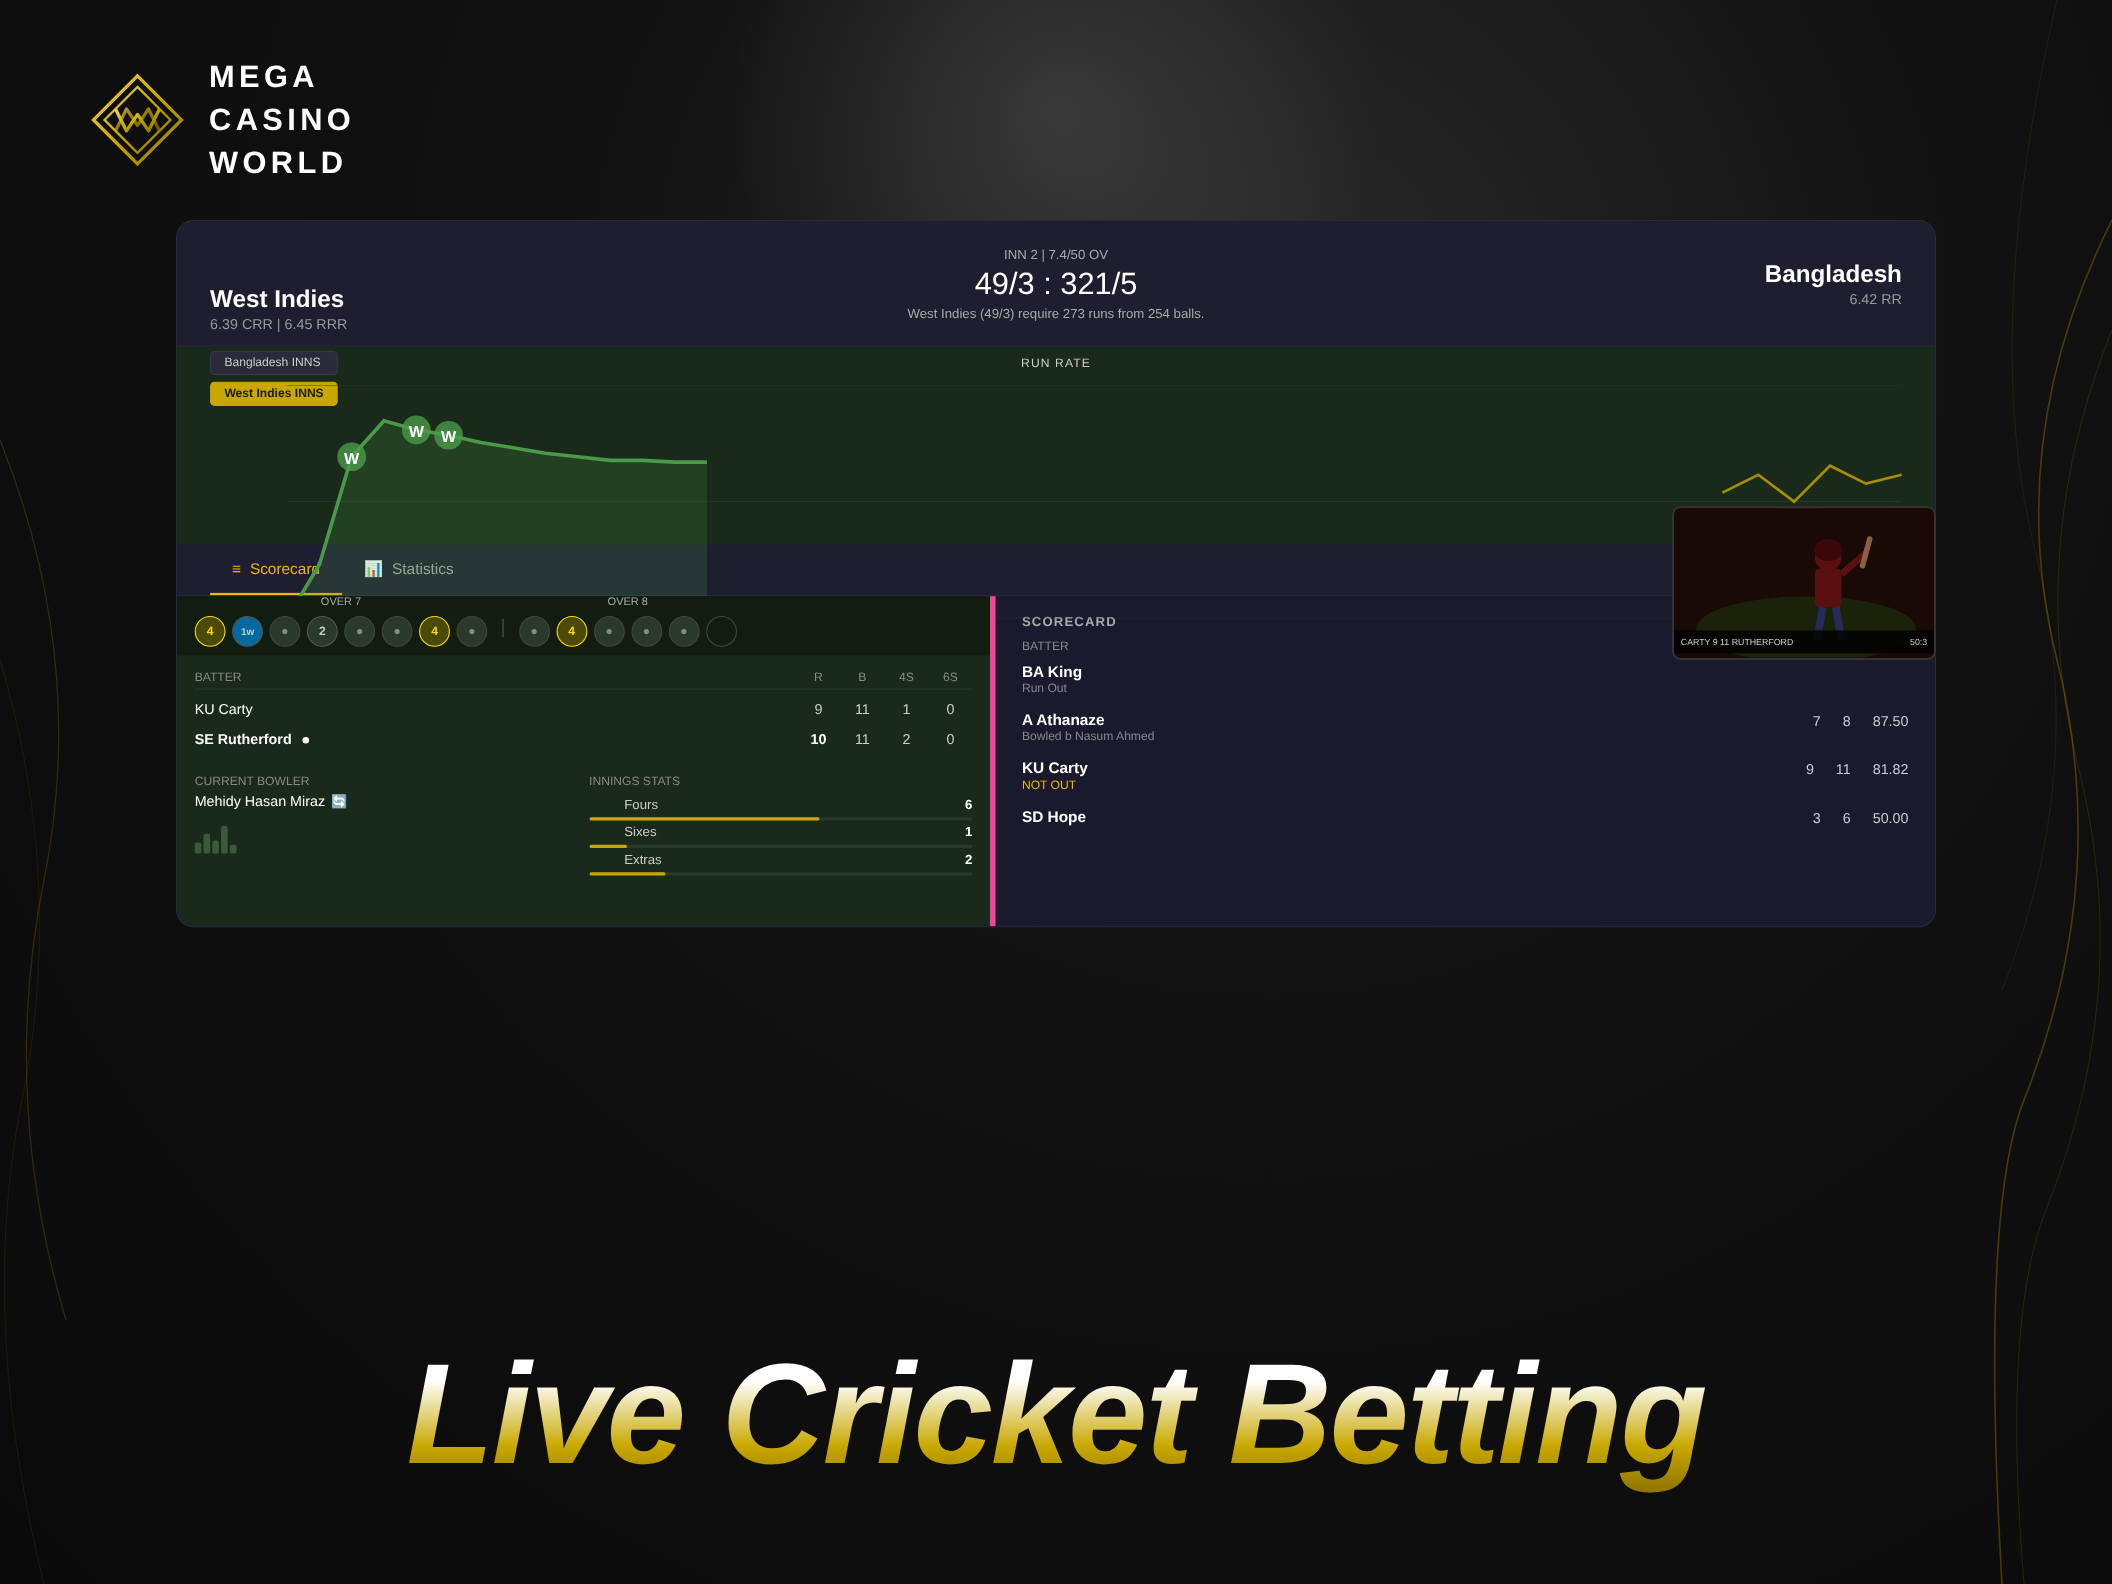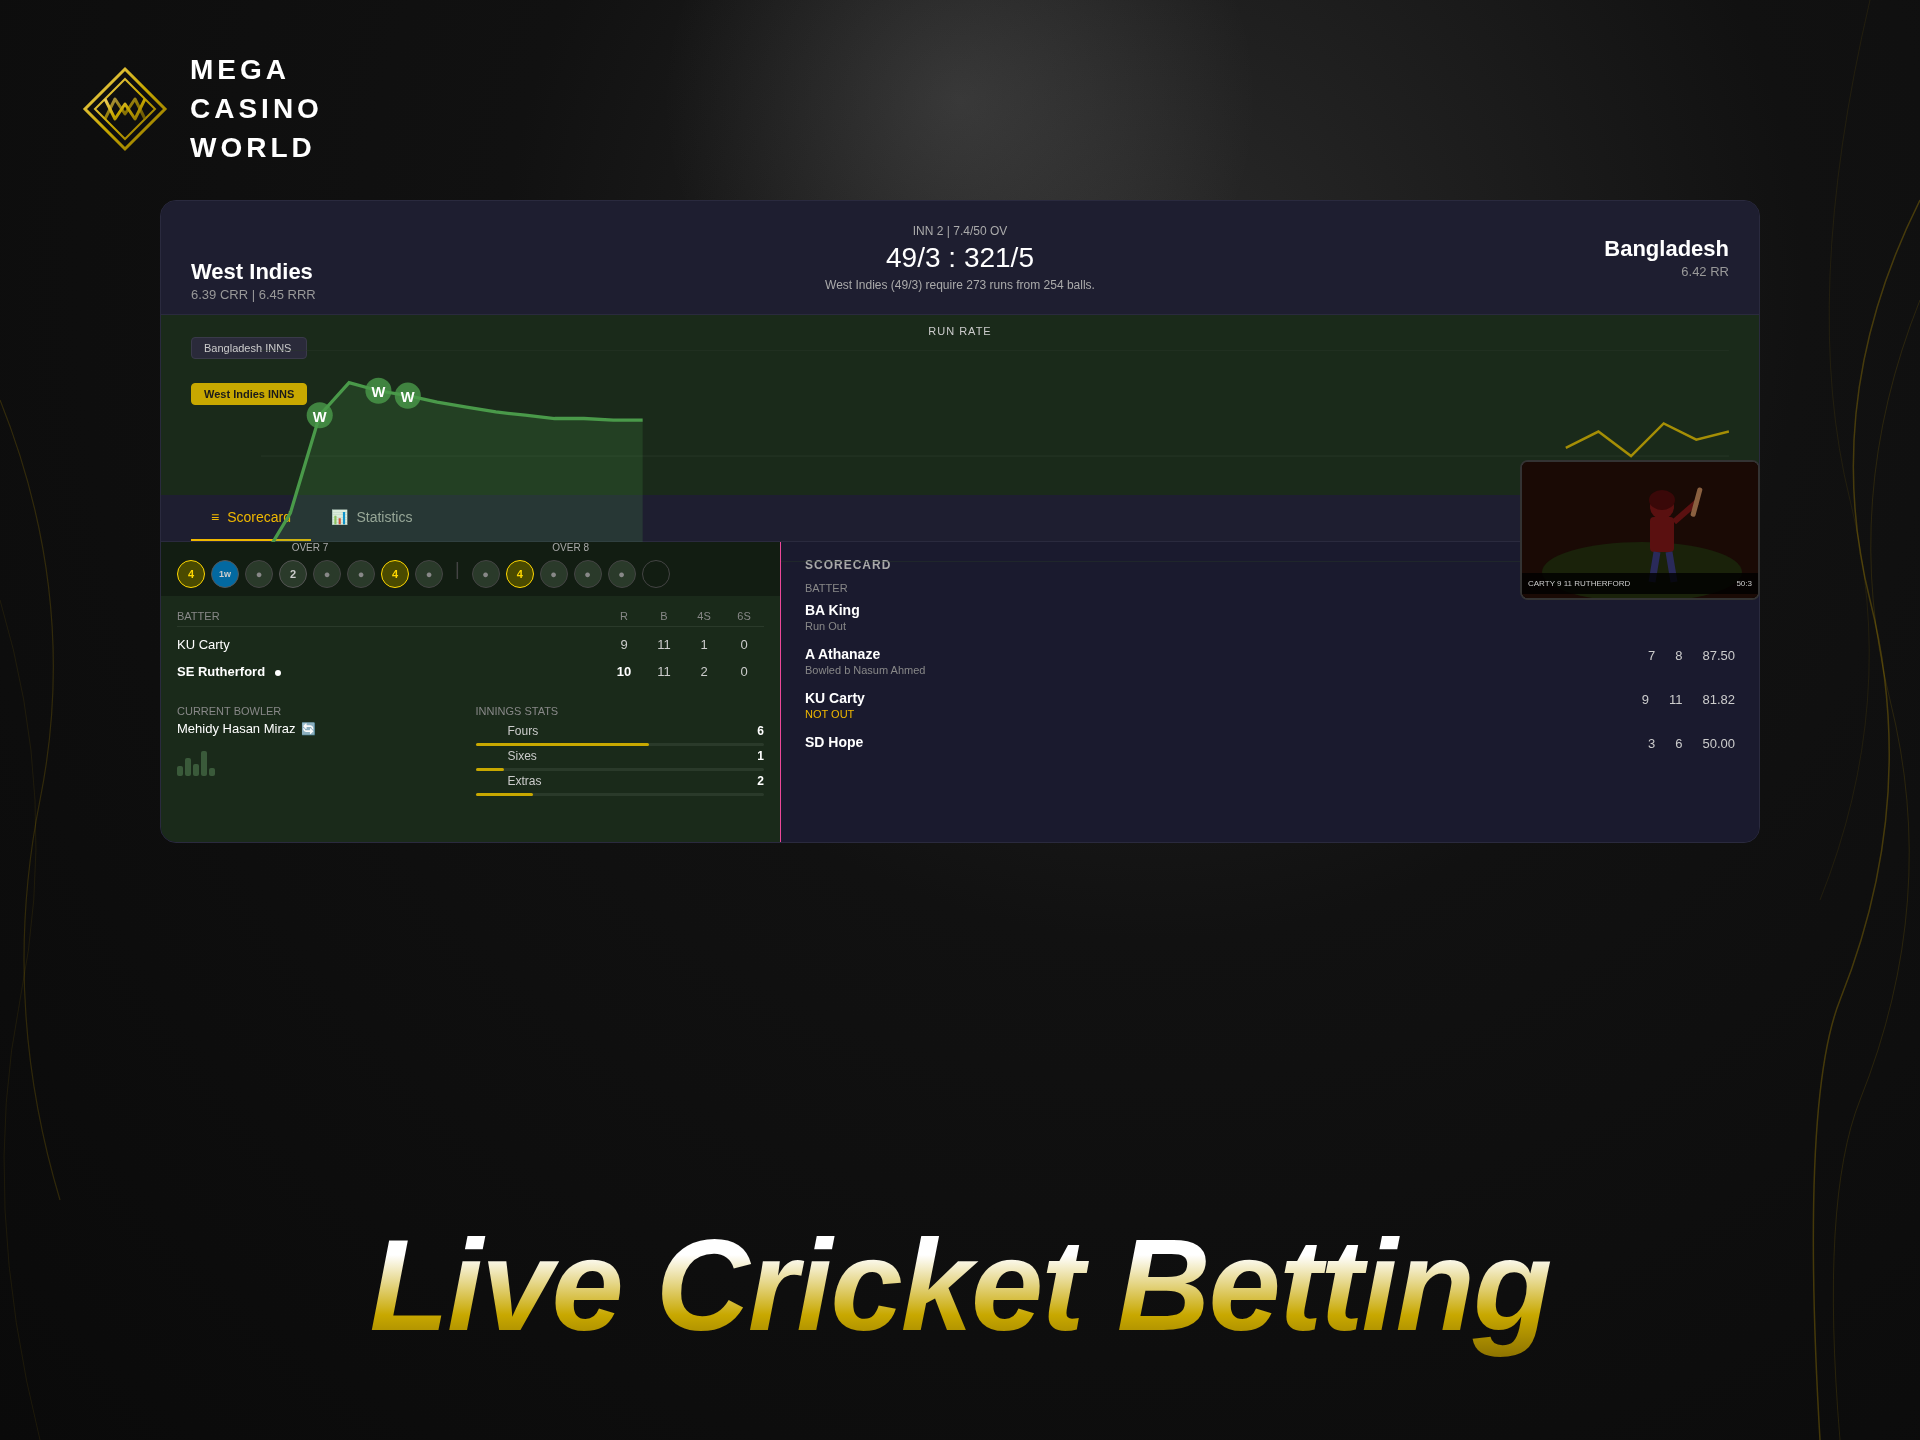--- a/index.html
+++ b/index.html
@@ -130,25 +130,25 @@
       top: 10px;
       left: 50%;
       transform: translateX(-50%);
       color: #ccc;
       font-size: 11px;
       letter-spacing: 1px;
     }
 
     .chart-legend {
       position: absolute;
-      top: 22px;
+      top: 4px;
       left: 30px;
       display: flex;
       flex-direction: column;
-      gap: 24px;
+      gap: 6px;
     }
 
     .legend-item {
       padding: 4px 12px;
       border-radius: 4px;
       font-size: 11px;
       cursor: pointer;
     }
 
     .legend-item.inactive {
@@ -198,24 +198,24 @@
     }
 
     
     .content-area {
       display: flex;
       min-height: 300px;
     }
 
     
     .left-panel {
-      width: 620px;
+      width: 744px;
       background: #1a2a1a;
       padding: 0;
-      border-right: 1px solid #ec4899;
+      border-right: 5px solid #ec4899;
       position: relative;
     }
 
     .overs-row {
       display: flex;
       align-items: center;
       padding: 8px 16px;
       gap: 8px;
       background: rgba(0,0,0,0.3);
     }

